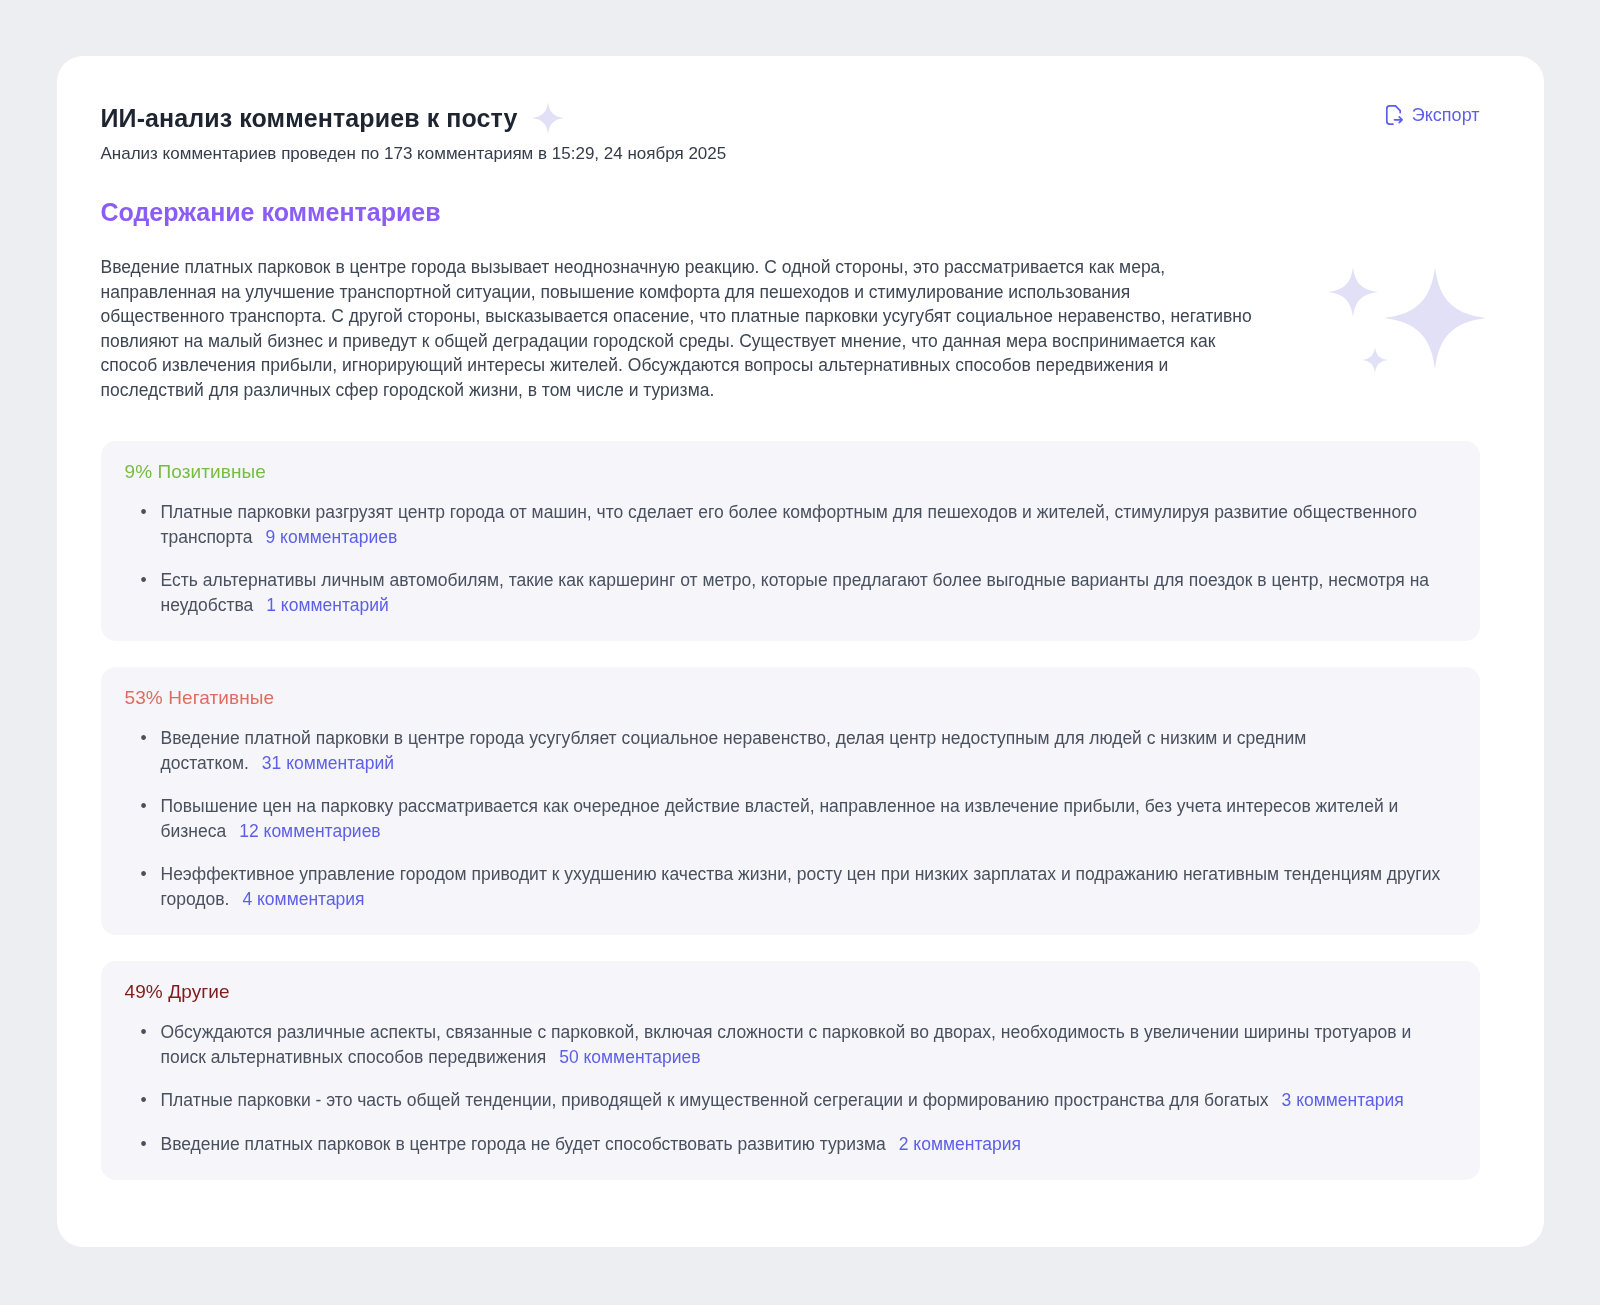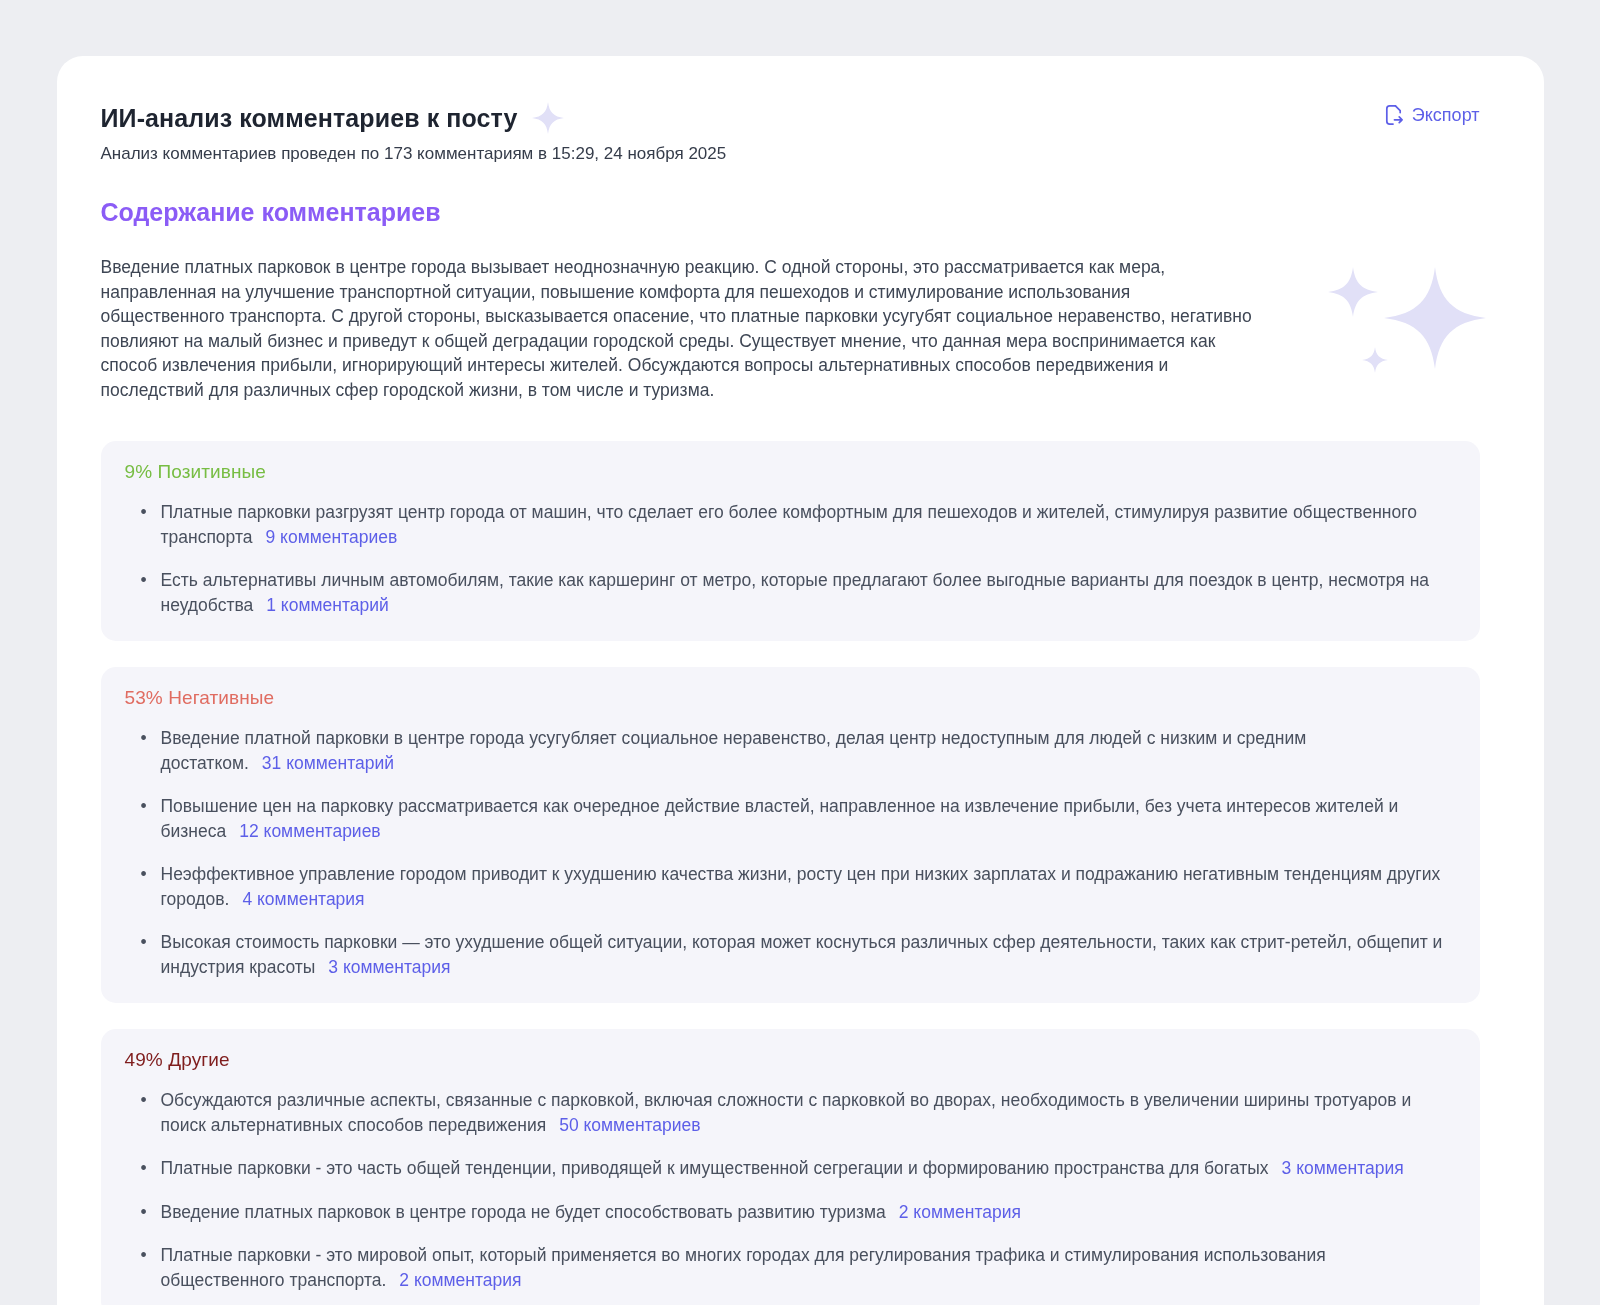--- a/index.html
+++ b/index.html
@@ -175,37 +175,31 @@
     <ul>
       <li>
         <span>Введение платной парковки в центре города усугубляет социальное неравенство, делая центр недоступным для людей с низким и средним достатком.</span><a class="count-link">31 комментарий</a>
       </li>
       <li>
         <span>Повышение цен на парковку рассматривается как очередное действие властей, направленное на извлечение прибыли, без учета интересов жителей и бизнеса</span><a class="count-link">12 комментариев</a>
       </li>
       <li>
         <span>Неэффективное управление городом приводит к ухудшению качества жизни, росту цен при низких зарплатах и подражанию негативным тенденциям других городов.</span><a class="count-link">4 комментария</a>
       </li>
-      <li>
-        <span>Высокая стоимость парковки — это ухудшение общей ситуации, которая может коснуться различных сфер деятельности, таких как стрит-ретейл, общепит и индустрия красоты</span><a class="count-link">3 комментария</a>
-      </li>
     </ul>
   </section>
 
   <section class="topic other">
     <h3>49% Другие</h3>
     <ul>
       <li>
         <span>Обсуждаются различные аспекты, связанные с парковкой, включая сложности с парковкой во дворах, необходимость в увеличении ширины тротуаров и поиск альтернативных способов передвижения</span><a class="count-link">50 комментариев</a>
       </li>
       <li>
         <span>Платные парковки - это часть общей тенденции, приводящей к имущественной сегрегации и формированию пространства для богатых</span><a class="count-link">3 комментария</a>
       </li>
       <li>
         <span>Введение платных парковок в центре города не будет способствовать развитию туризма</span><a class="count-link">2 комментария</a>
       </li>
-      <li>
-        <span>Платные парковки - это мировой опыт, который применяется во многих городах для регулирования трафика и стимулирования использования общественного транспорта.</span><a class="count-link">2 комментария</a>
-      </li>
     </ul>
   </section>
 
 </div>
 
 </body></html>

